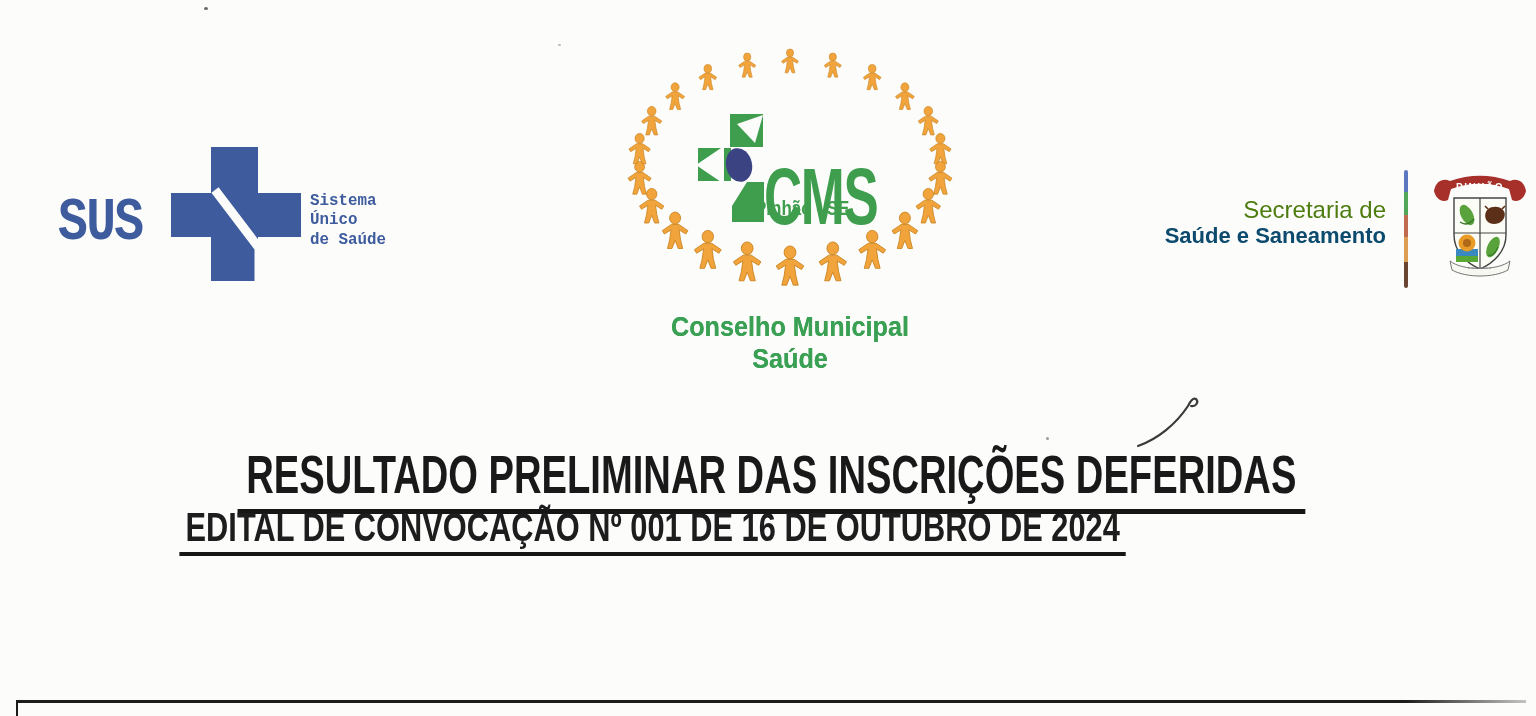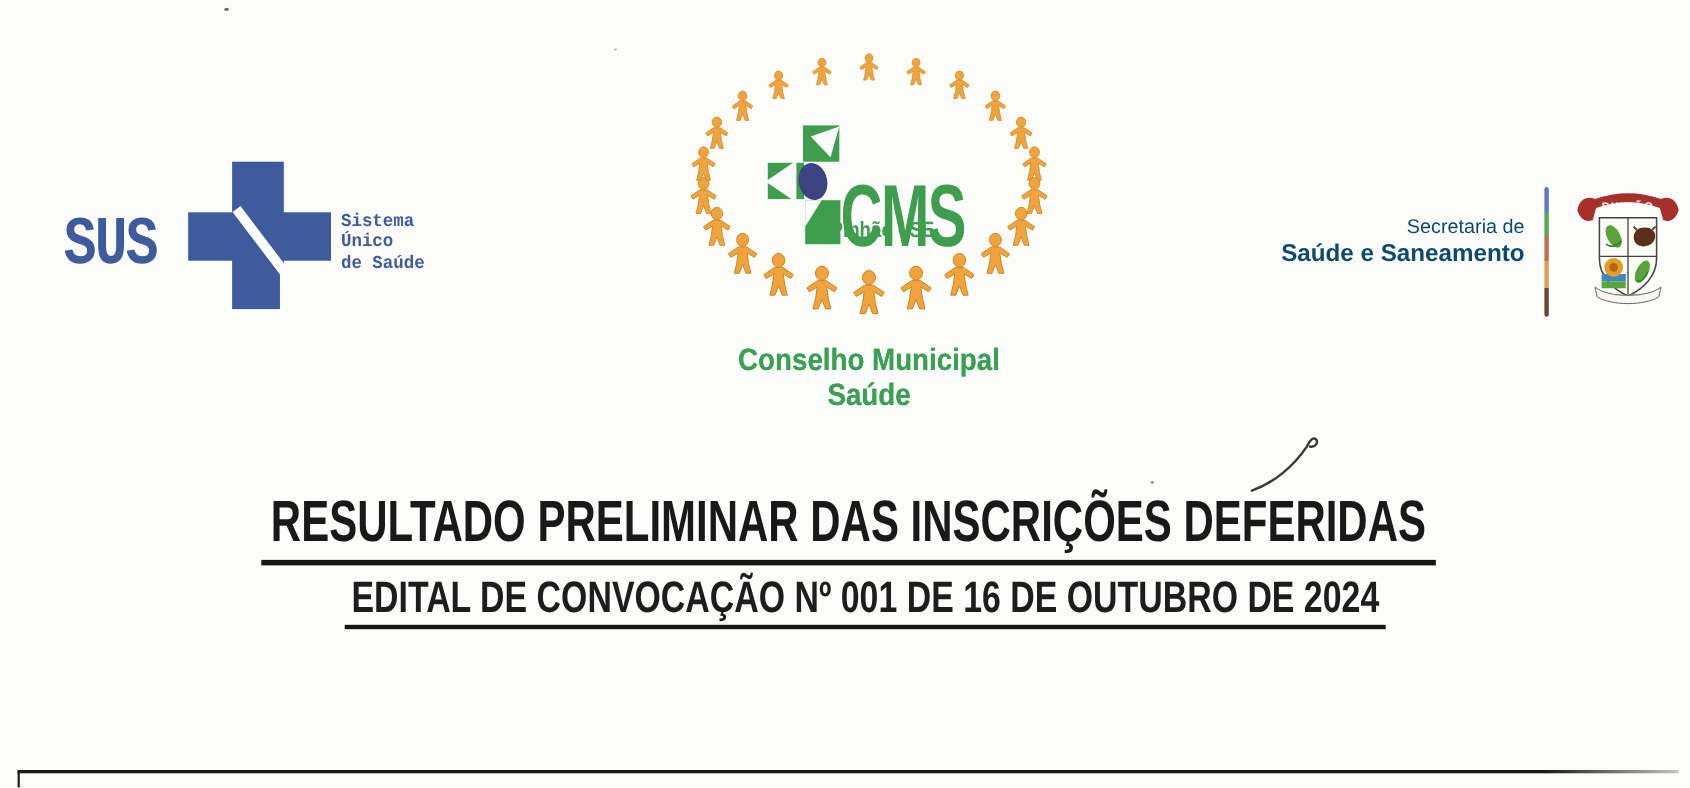--- a/index.html
+++ b/index.html
@@ -30,40 +30,40 @@
   .cms-logo { position:absolute; left:612px; top:28px; width:356px; height:300px;text-decoration:underline; }
   .council-name {
     position:absolute; left:612px; top:311px; width:356px;
     text-align:center; font-size:28px; font-weight:bold;
     transform:scaleX(0.90); transform-origin:center top;
     text-shadow:0 0 0.6px currentColor;
   }
 
   
   .secretariat { position:absolute; left:1108px; top:197px; width:278px; text-align:right; }
-  .secretariat .line1 { font-size:18px; font-weight:400; color:#0c4a6e; line-height:1.1; }
+  .secretariat .line1 { font-size:24px; font-weight:400; color:#4d7c0f; line-height:1.1; }
   .secretariat .line2 { font-size:22px; font-weight:bold; color:#0c4a6e; line-height:1.15; }
   .color-divider {
     position:absolute; left:1404px; top:170px; width:3.5px; height:118px; border-radius:2px;
     background:linear-gradient(to bottom,
       #5b78c0 0 19%, #52a858 19% 38%, #c06a52 38% 57%, #dc9e52 57% 78%, #6a4632 78% 100%);
   }
   .crest { position:absolute; left:1428px; top:171px; }
 
   
   .title-row { position:absolute; left:0; top:444px; width:100%; display:flex; justify-content:flex-start; }
   .doc-title {
     display:inline-block; margin-left:30px;
     font-size:53px; font-weight:bold; letter-spacing:0;
     color:#191919;
     border-bottom:5px solid #161616; padding:0 12px 4px 12px;
     transform:scaleX(0.72); transform-origin:center top;
     white-space:nowrap;
   }
-  .subtitle-row { position:absolute; left:0; top:505px; width:100%; display:flex; justify-content:center;margin-top:16px; }
+  .subtitle-row { position:absolute; left:0; top:505px; width:100%; display:flex; justify-content:flex-start; }
   .doc-subtitle {
     display:inline-block; margin-left:38px;
     font-size:40px; font-weight:bold;
     color:#1d1d1d;
     border-bottom:4px solid #161616; padding:0 8px 2px 8px;
     transform:scaleX(0.77); transform-origin:center top;
     white-space:nowrap;
   }
 
   

